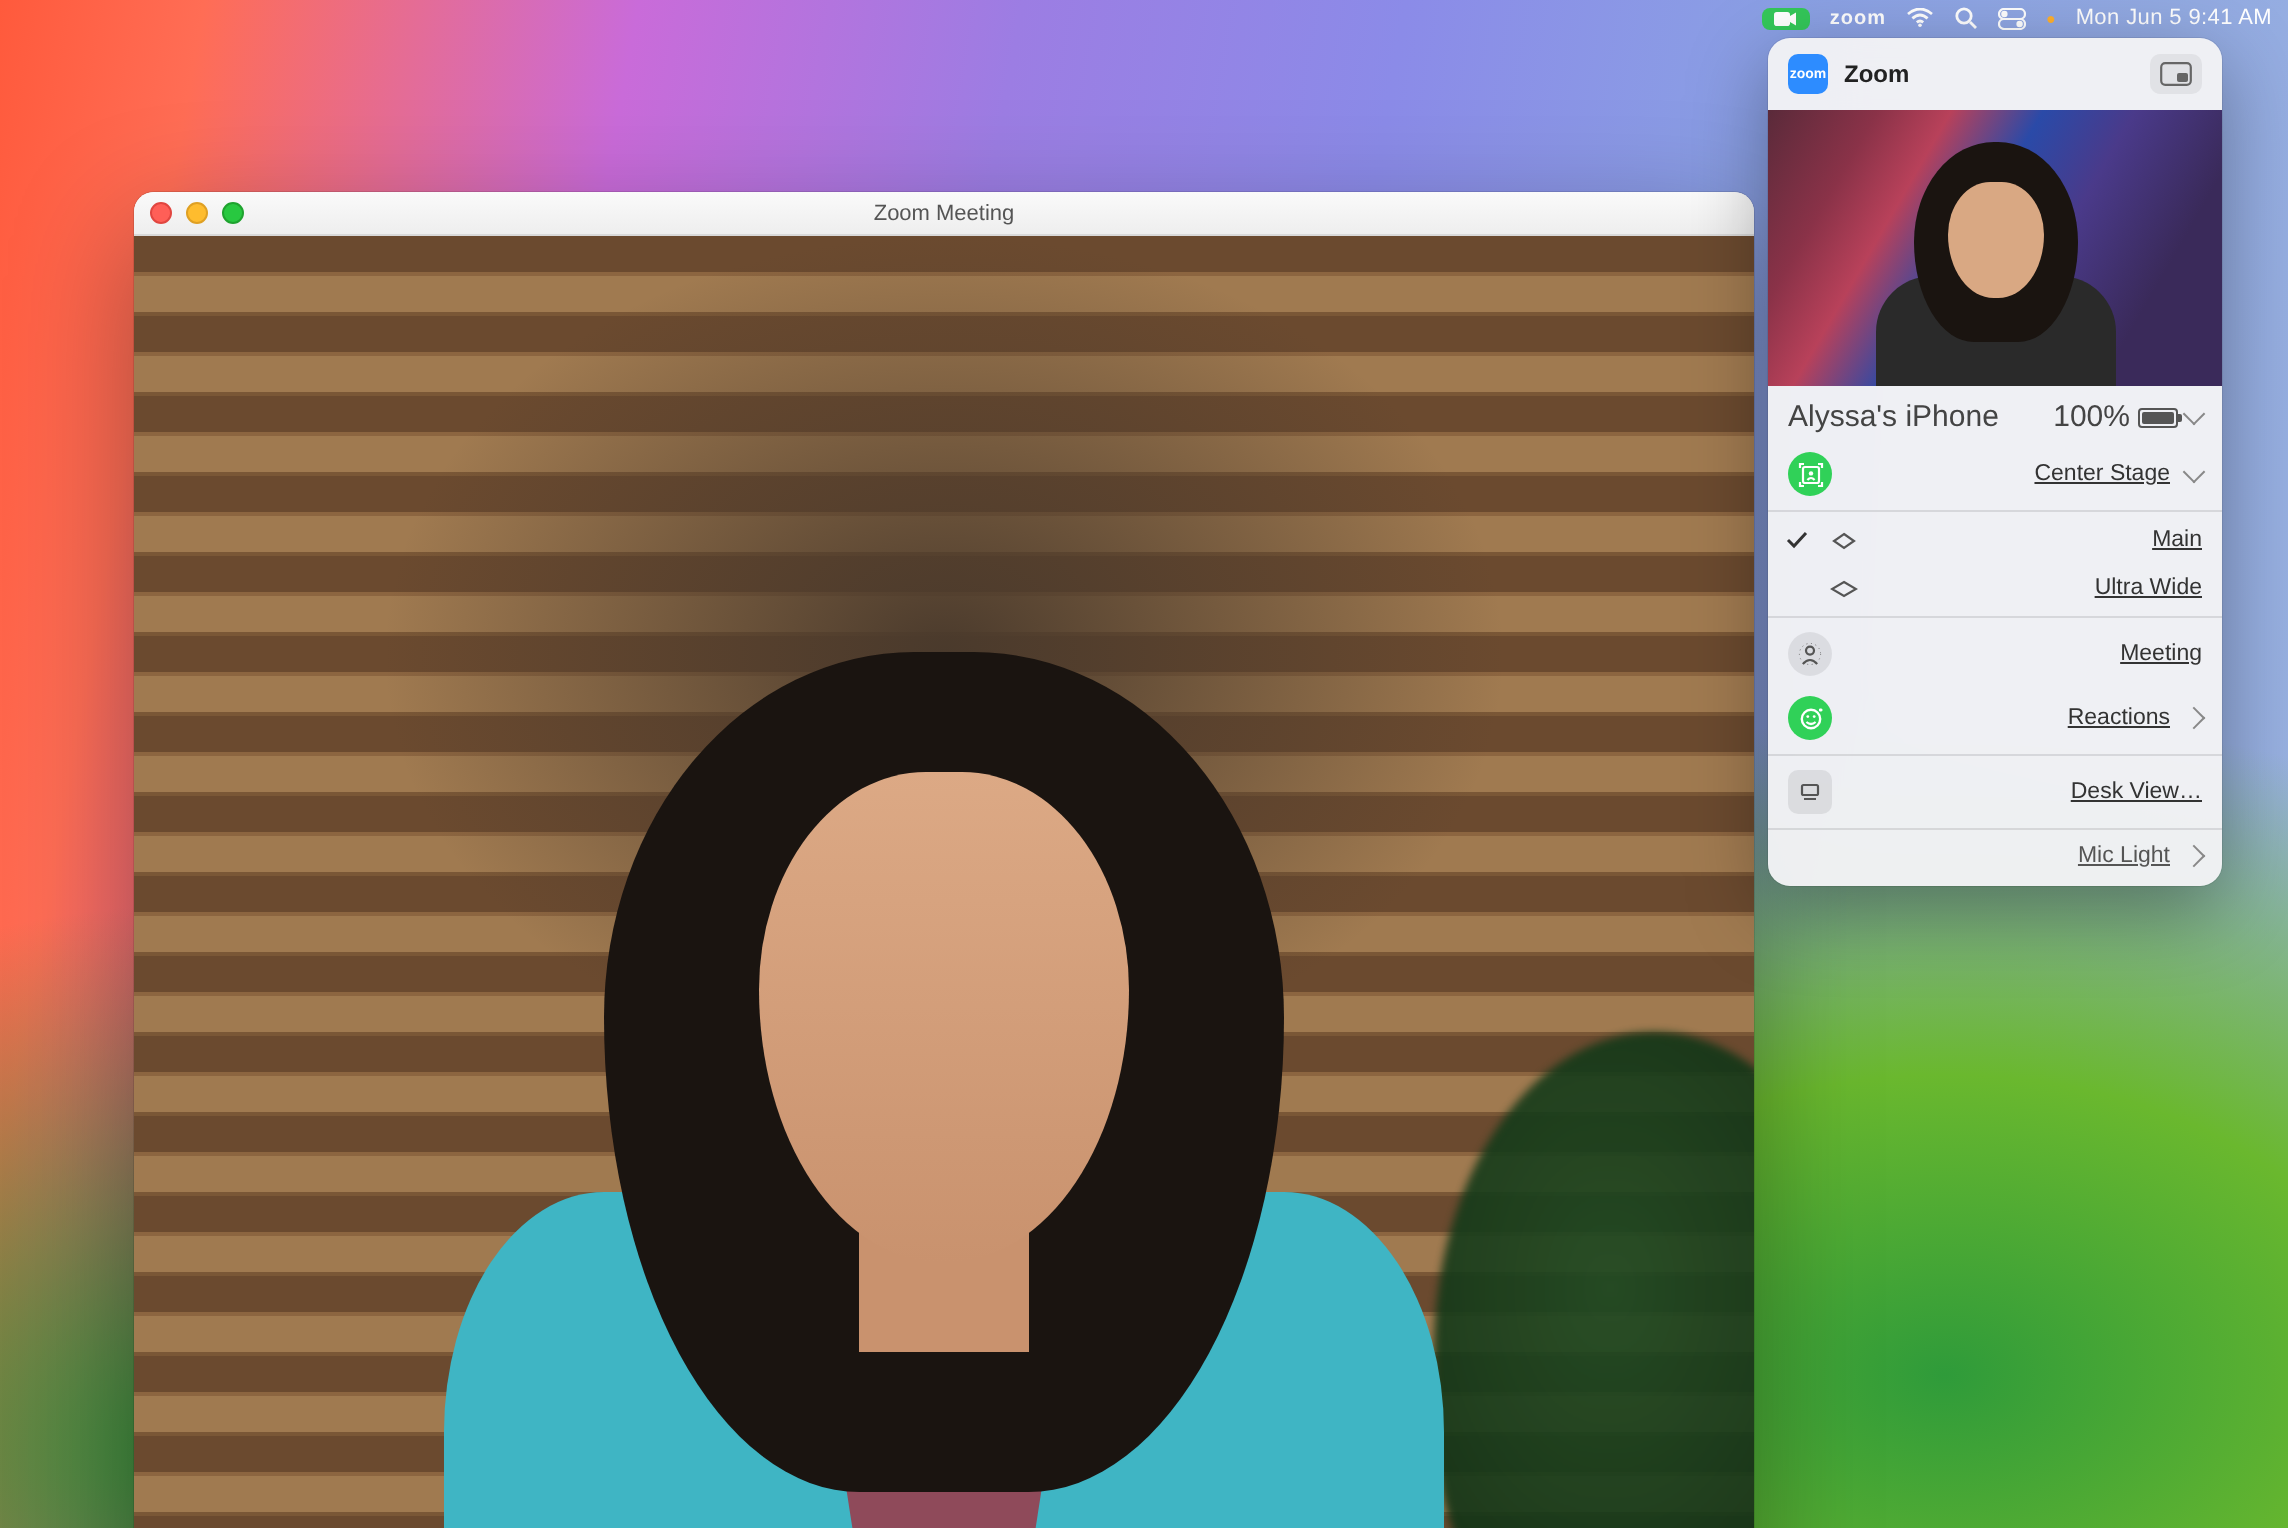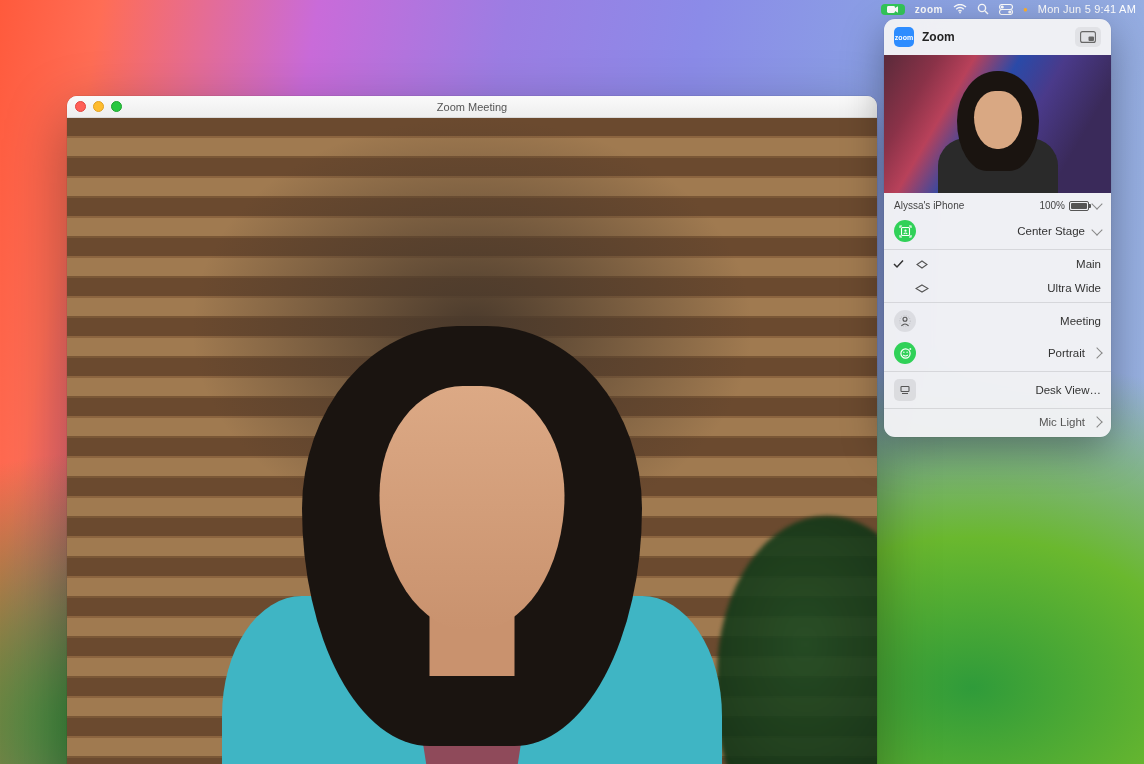--- a/index.html
+++ b/index.html
@@ -170,36 +170,36 @@
     border-radius: 28px 28px 0 0;
   }
   .preview .p-body::before {
     content:""; position:absolute; left:50%; top:-6px; transform:translateX(-50%);
     width: 38px; height: 30px; background:#f2f0ec; border-radius: 0 0 14px 14px;
   }
 
   .device-row {
     display: flex; align-items: center; justify-content: space-between;
     padding: 7px 10px 4px 10px;
-    font-size: 10px; color: #444;
+    font-size: 15px; color: #444;
   }
   .device-row .batt { display: flex; align-items: center; gap: 4px; color:#444; }
   .batt-icon {
     width: 20px; height: 10px; border: 1px solid #555; border-radius: 2px; position: relative;
   }
   .batt-icon::after { content:""; position:absolute; right:-3px; top:2px; width:2px; height:4px; background:#555; border-radius:0 1px 1px 0; }
   .batt-icon .fill { position:absolute; inset:1px; background:#555; border-radius:1px; }
 
   .row {
     display: flex; align-items: center; gap: 8px;
     padding: 5px 10px;
     min-height: 24px;
   }
   .row.tall { min-height: 30px; }
-  .row .label { flex: 1; }
+  .row .label { flex: 1; text-decoration: underline; }
   .row .chev { color: #888; }
   .divider { height: 1px; background: rgba(0,0,0,0.1); margin: 2px 0; }
 
   .badge {
     width: 22px; height: 22px; border-radius: 50%;
     display: flex; align-items: center; justify-content: center;
     flex-shrink: 0;
   }
   .badge.green { background: #30d158; color: #fff; }
   .badge.grey  { background: rgba(0,0,0,0.08); color: #555; }
@@ -364,21 +364,21 @@
       <span class="badge green">
         <svg width="13" height="13" viewBox="0 0 13 13">
           <circle cx="6.5" cy="6.5" r="4.6" stroke="#fff" stroke-width="1.2" fill="none"></circle>
           <circle cx="4.9" cy="5.3" r="0.7" fill="#fff"></circle>
           <circle cx="8.1" cy="5.3" r="0.7" fill="#fff"></circle>
           <path d="M4.2 8 Q6.5 10 8.8 8" stroke="#fff" stroke-width="1.1" fill="none"></path>
           <line x1="10.5" y1="2" x2="12.2" y2="2" stroke="#fff" stroke-width="1.1"></line>
           <line x1="11.3" y1="1.2" x2="11.3" y2="2.8" stroke="#fff" stroke-width="1.1"></line>
         </svg>
       </span>
-      <span class="label">Portrait</span>
+      <span class="label">Reactions</span>
       <span class="chevron right chev"></span>
     </div>
 
     <div class="divider"></div>
 
     <div class="row clickable">
       <span class="badge grey" style="border-radius:5px;">
         <svg width="12" height="12" viewBox="0 0 12 12">
           <rect x="2" y="2.5" width="8" height="5" rx="0.8" stroke="#555" stroke-width="1.1" fill="none"></rect>
           <line x1="3" y1="9.5" x2="9" y2="9.5" stroke="#555" stroke-width="1.1"></line>

